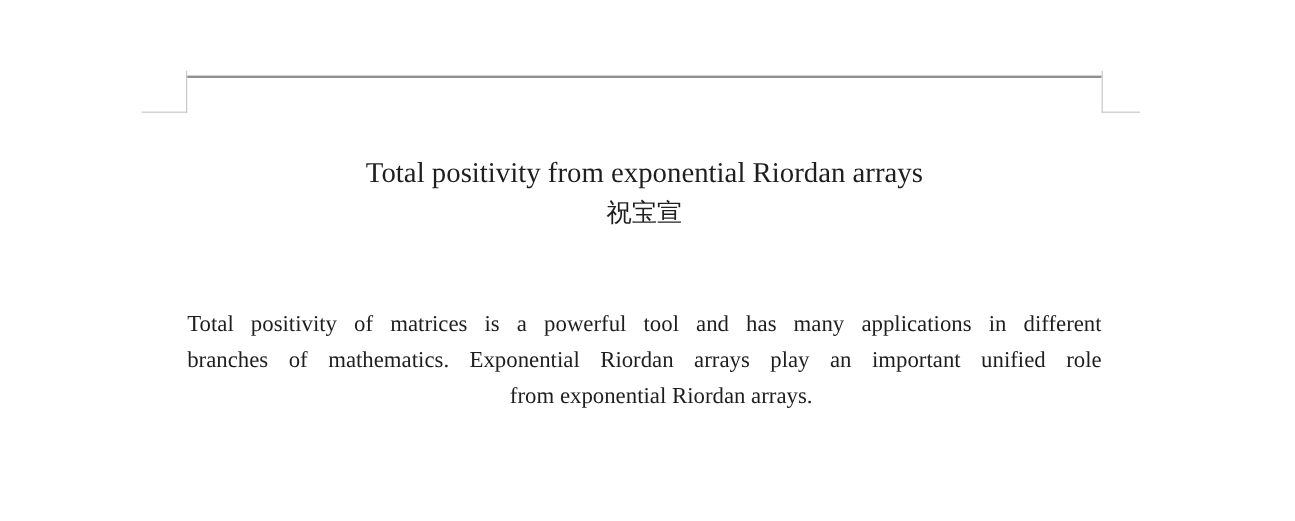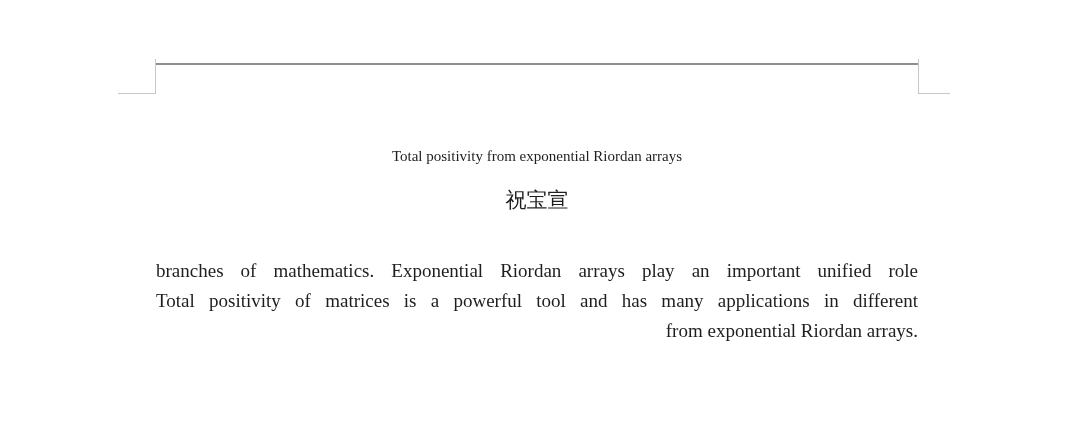--- a/index.html
+++ b/index.html
@@ -38,49 +38,49 @@
   .mark-right-h { left: 918px; top: 93px; width: 32px; height: 1px;  }
 
   
   .title-block {
     position: absolute;
     left: 156px; top: 131px;
     width: 762px;
     text-align: center;
   }
   .doc-title {
-    font-size: 15px;
+    font-size: 24px;
     line-height: 28px;
     font-weight: normal;
-    margin: 11px;
+    margin: 0;
   }
   .doc-author, .doc-affiliation {
     font-family: "Liberation Sans", "DejaVu Sans", sans-serif;
     font-size: 21px;
     line-height: 28px;
-    margin: 16px;
+    margin: 5px;
   }
 
   
   .abstract {
     position: absolute;
     left: 156px; top: 256px;
     width: 762px;
     font-size: 19px;
     line-height: 30px;
   }
   .abs-line {
     text-align: justify;
     text-align-last: justify;
     white-space: normal;
     overflow: hidden;
     height: 30px;
   }
   .abs-line.last {
-    text-align: right;
+    text-align: center;
     text-align-last: auto;
     margin-left: 28px;
   }
 </style>
 </head>
 <body>
 
 <div class="stage">
 
   <div class="page-top-edge"></div>
@@ -88,18 +88,18 @@
   <div class="mark mark-left-h"></div>
   <div class="mark mark-right-v"></div>
   <div class="mark mark-right-h"></div>
 
   <div class="title-block">
     <div class="doc-title">Total positivity from exponential Riordan arrays</div>
     <div class="doc-author" lang="zh">祝宝宣</div>
   </div>
 
   <div class="abstract">
+    <div class="abs-line">Total positivity of matrices is a powerful tool and has many applications in different</div>
     <div class="abs-line">branches of mathematics. Exponential Riordan arrays play an important unified role</div>
-    <div class="abs-line">Total positivity of matrices is a powerful tool and has many applications in different</div>
     <div class="abs-line last">from exponential Riordan arrays.</div>
   </div>
 
 </div>
 
 </body></html>

